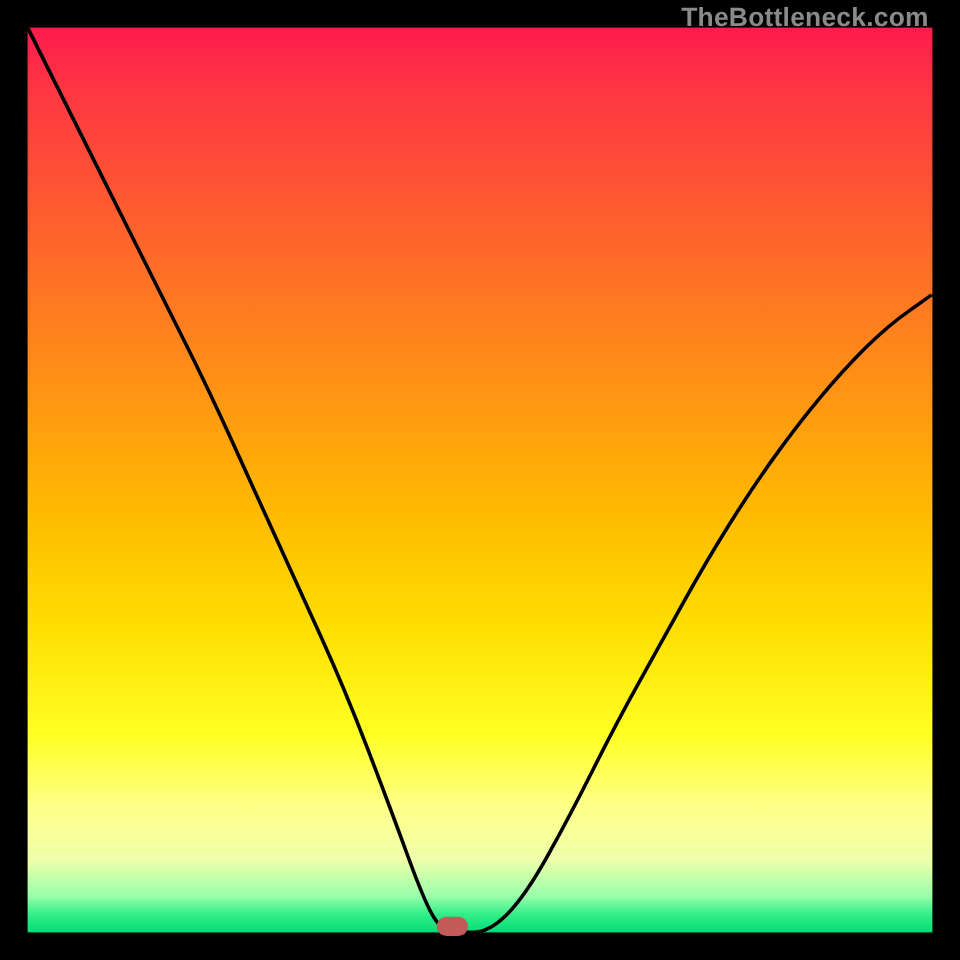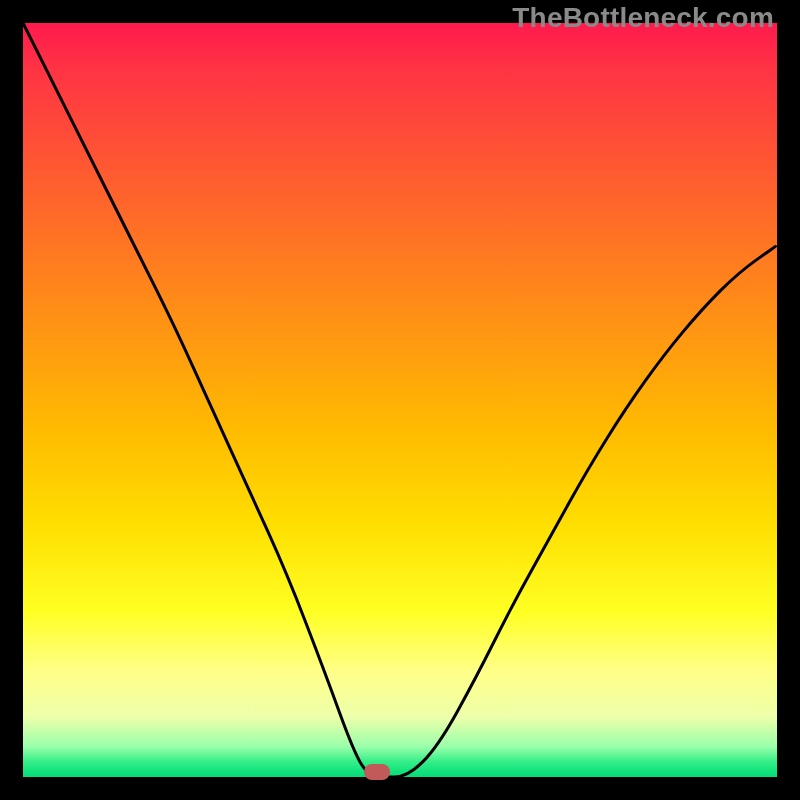--- a/index.html
+++ b/index.html
@@ -39,21 +39,21 @@
       #99ffaa 96%,
       #33ee88 98%,
       #00dd77 100%
     );
   }
   .watermark {
     position: absolute;
     top: 2px;
     right: 26px;
     font-family: Arial, Helvetica, sans-serif;
-    font-size: 28px;
+    font-size: 22px;
     font-weight: 600;
     color: #8a8a8a;
     letter-spacing: 0.2px;
     user-select: none;
   }
   svg.curve {
     position: absolute;
     top: 0;
     left: 0;
     width: 754px;

